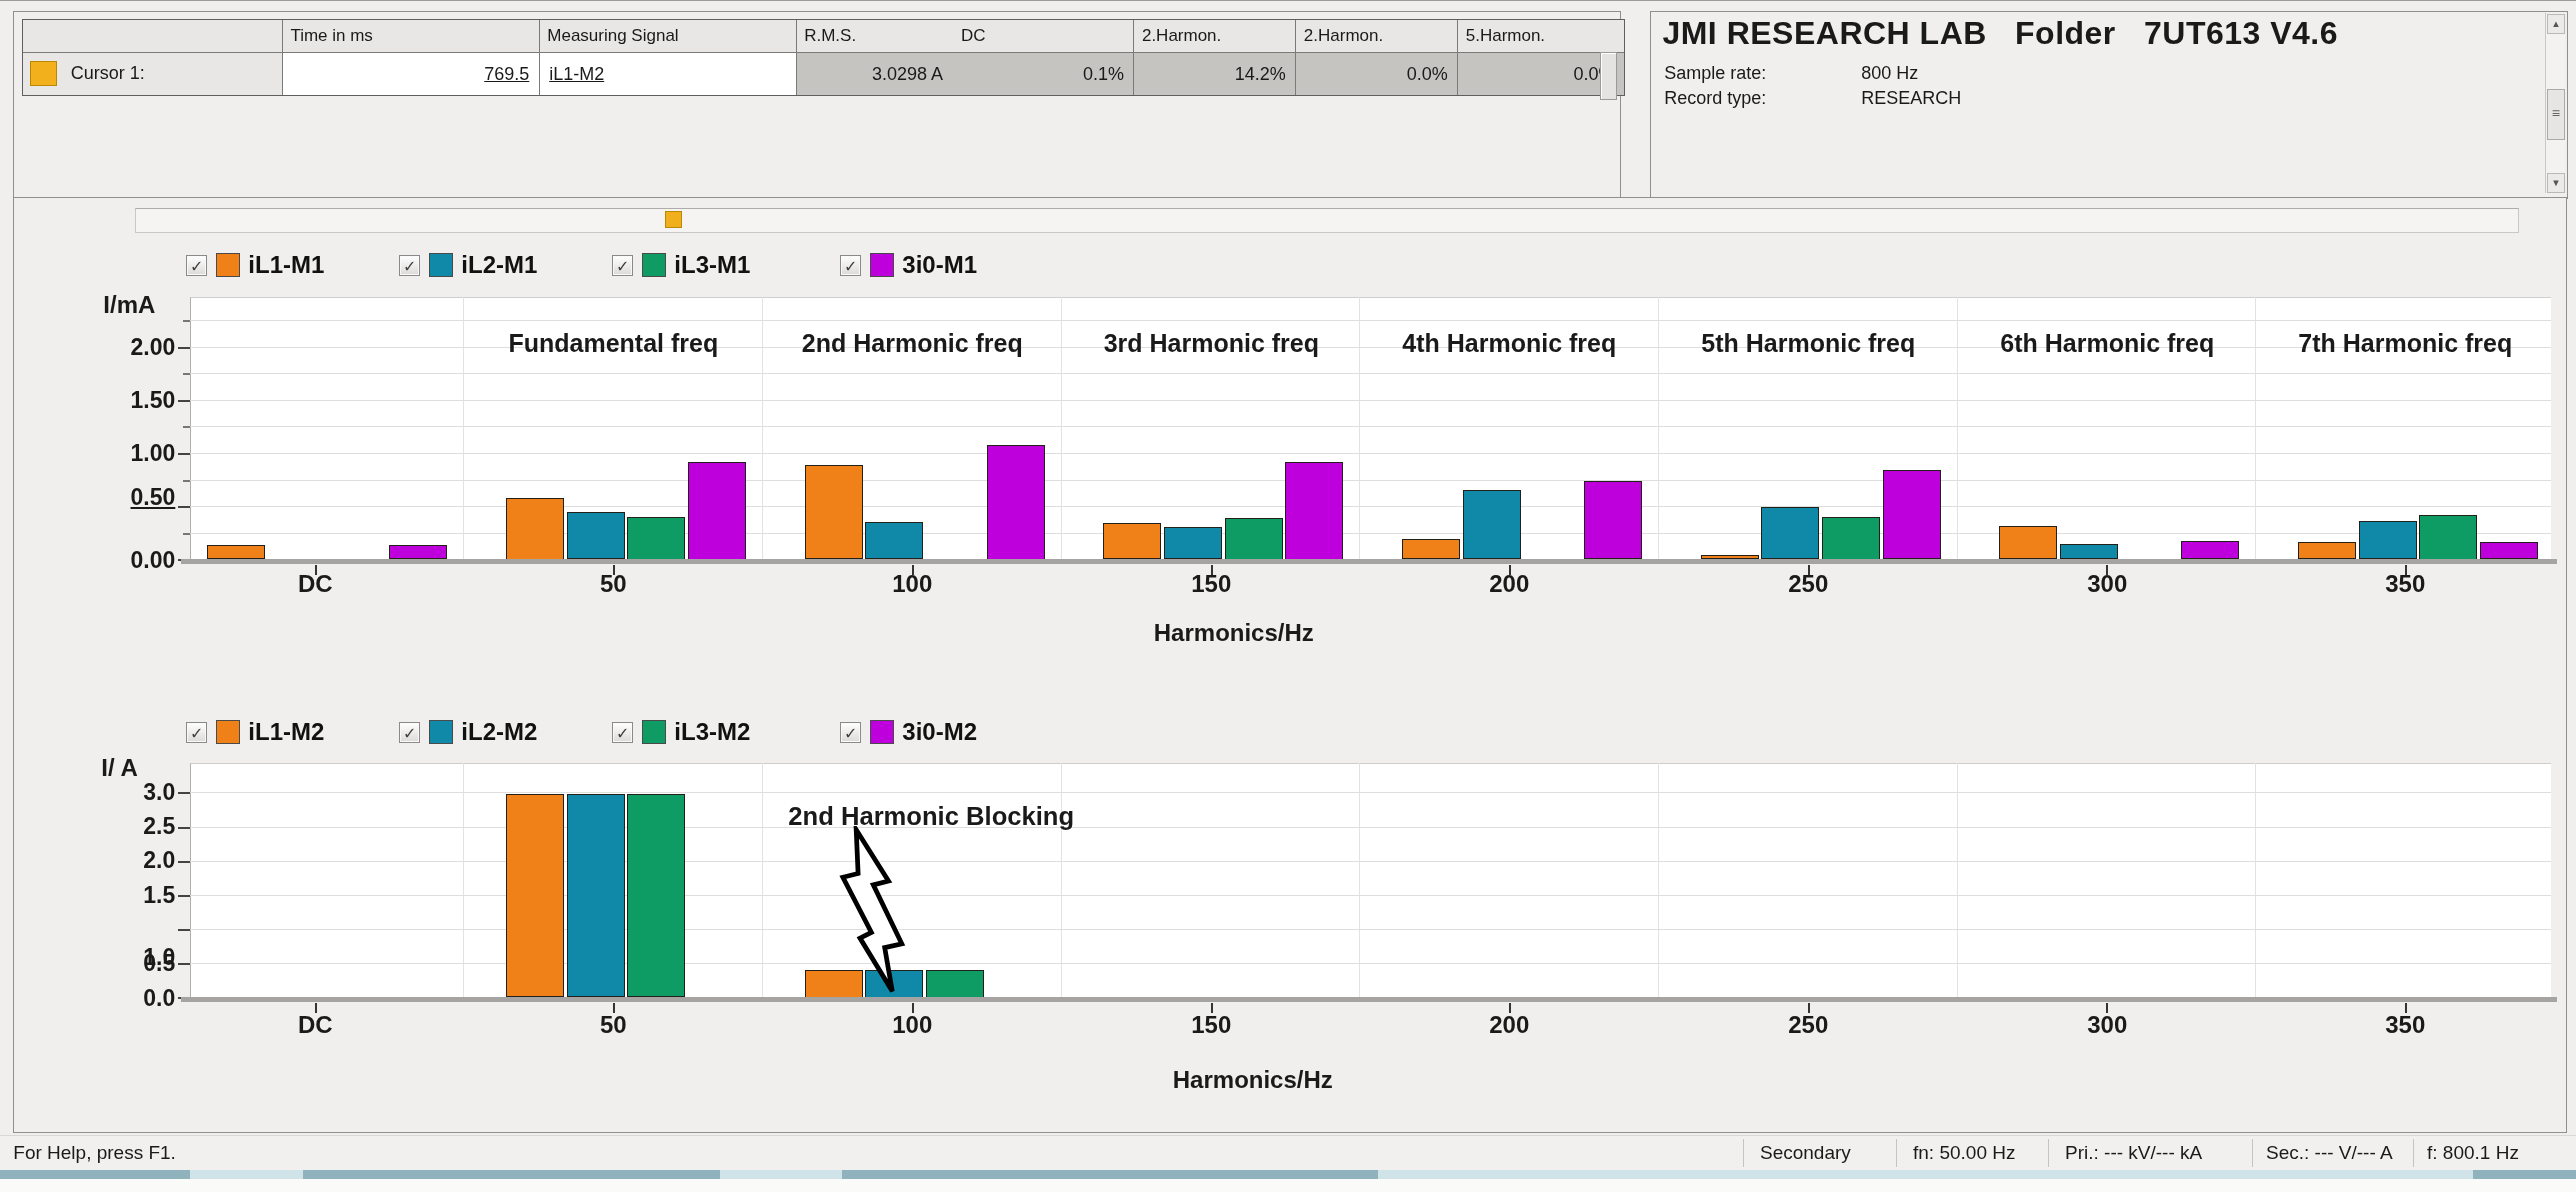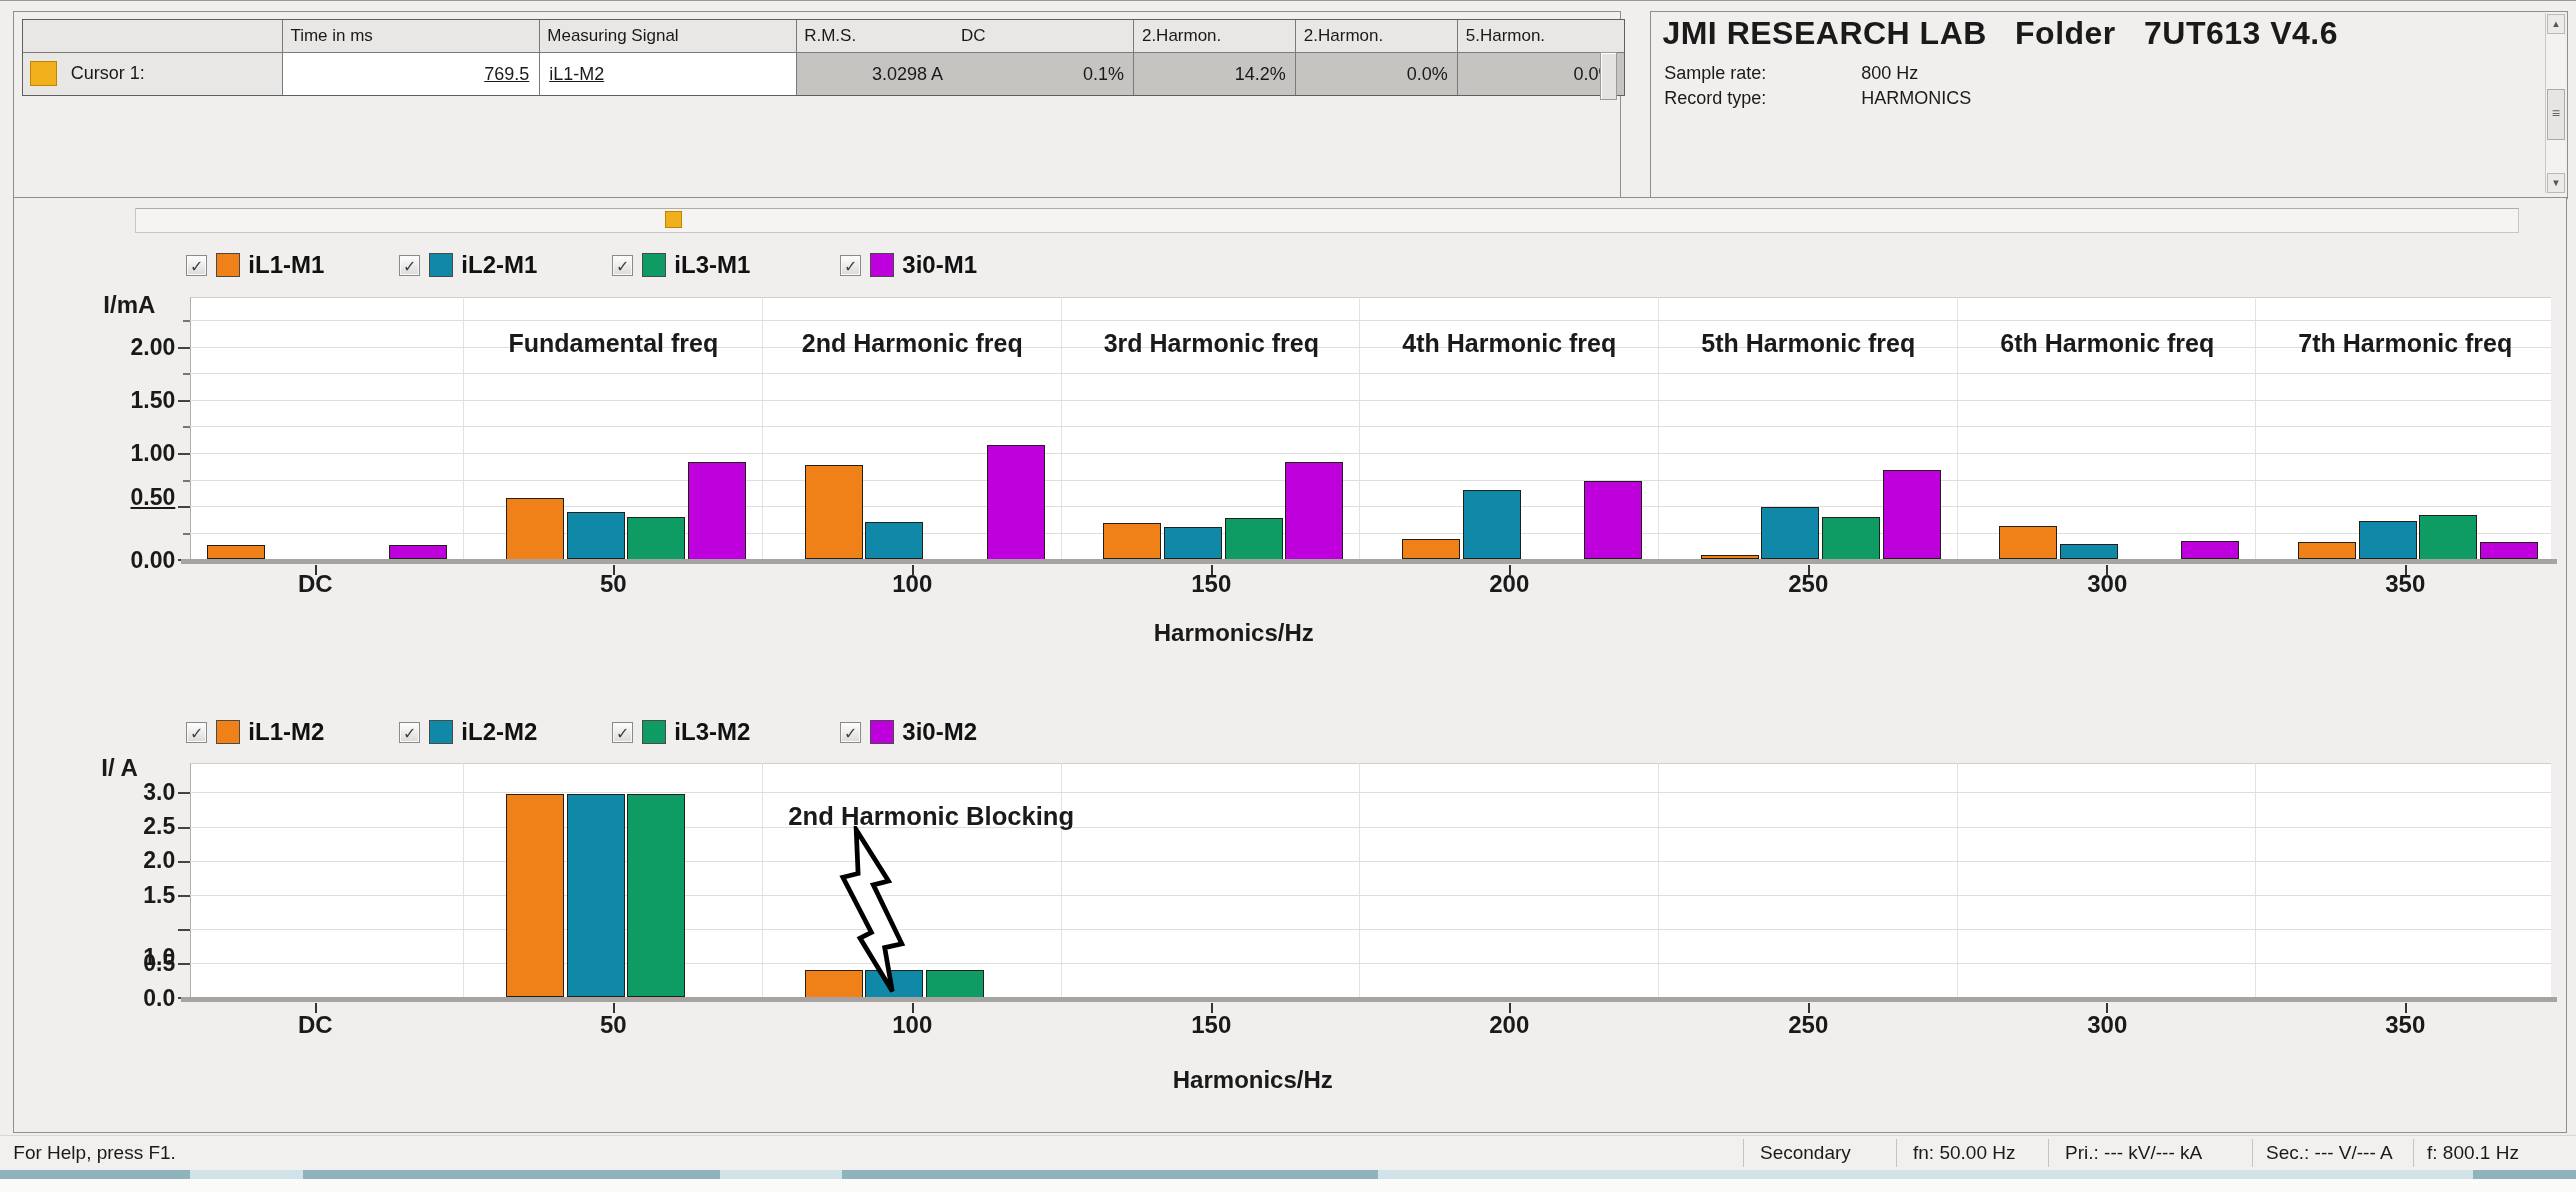--- a/index.html
+++ b/index.html
@@ -91,21 +91,21 @@
       <div class="vcell">0.0%</div>
       <div class="vcell">0.0%</div>
     </div>
     <div id="mini-thumb" class="abs"></div>
   </div>
 
   <div id="info-panel" class="abs">
     <div id="info-title" class="abs">JMI RESEARCH LAB   Folder   7UT613 V4.6</div>
     <div id="info-fields" class="abs">
       <div class="if-row"><span class="if-label">Sample rate:</span><span>800 Hz</span></div>
-      <div class="if-row"><span class="if-label">Record type:</span><span>HARMONICS</span></div>
+      <div class="if-row"><span class="if-label">Record type:</span><span>RESEARCH</span></div>
     </div>
     <div id="info-scrollbar" class="abs">
       <div id="sb-up" class="sb-btn">▲</div>
       <div id="sb-thumb">≡</div>
       <div id="sb-down" class="sb-btn">▼</div>
     </div>
   </div>
 
   <div id="main-panel" class="abs">
     <div id="time-slider" class="abs">

